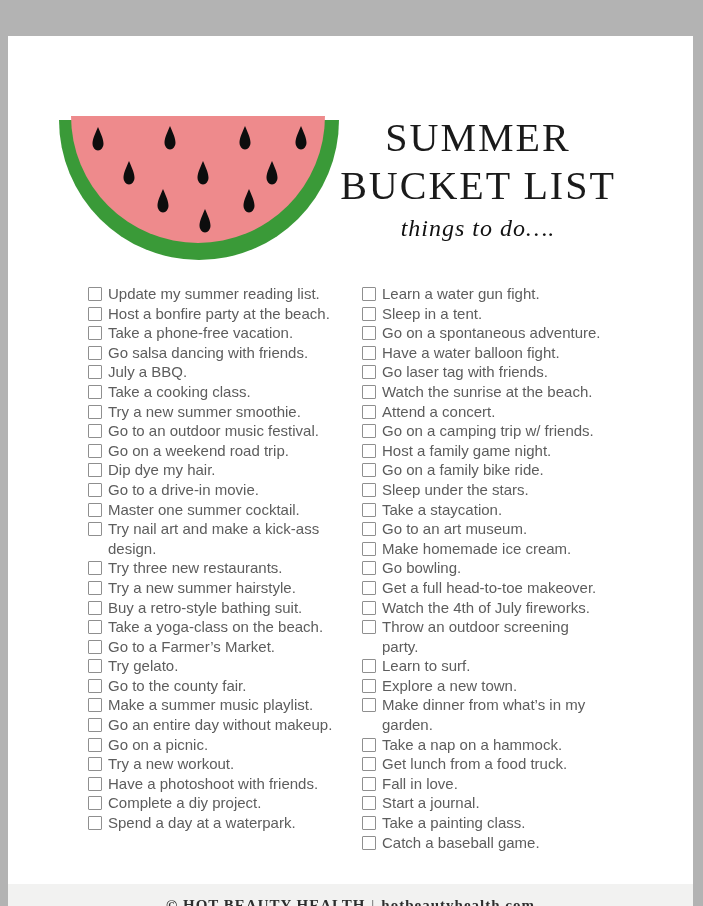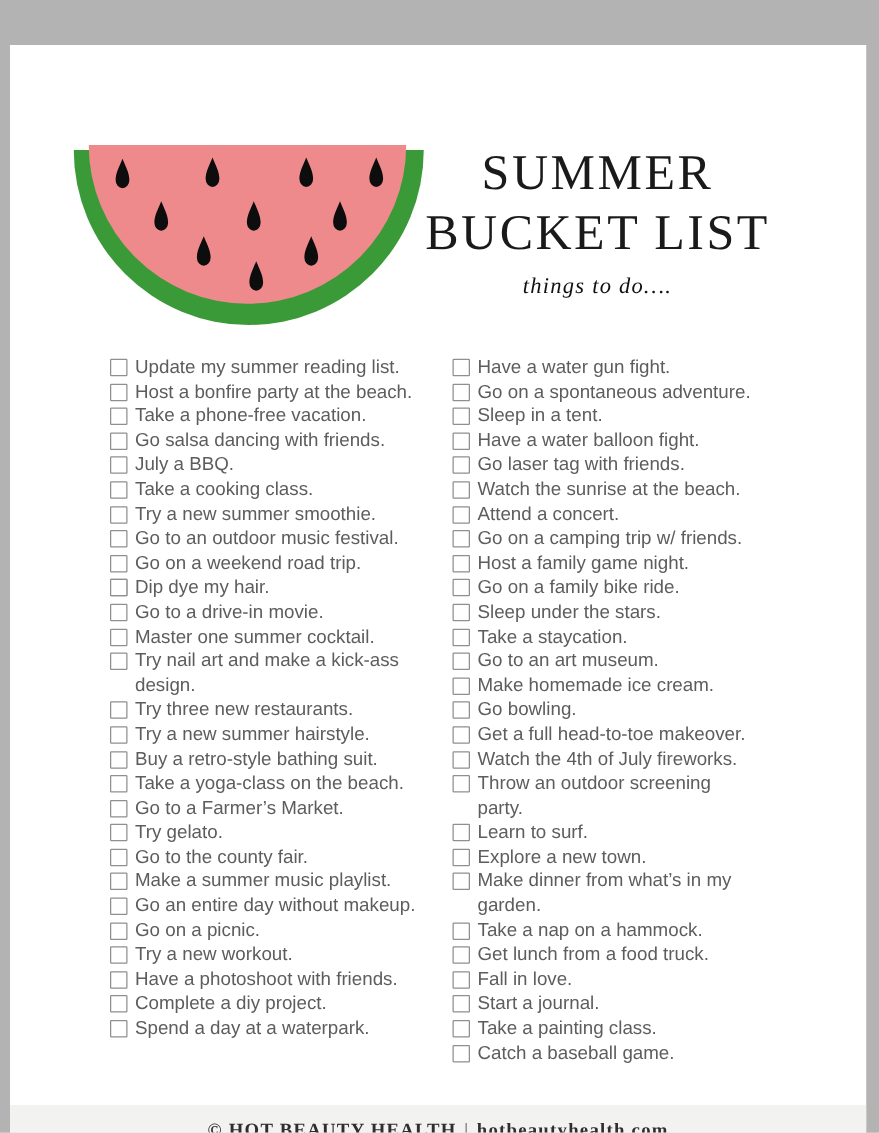--- a/index.html
+++ b/index.html
@@ -39,21 +39,21 @@
     font-weight:normal;
     font-size:40px;
     line-height:48px;
     letter-spacing:2px;
     margin:0;
     white-space:nowrap;
   }
   .subtitle {
     font-family:"Liberation Serif", serif;
     font-style:italic;
-    font-size:18px;
+    font-size:24px;
     line-height:30px;
     margin-top:3px;
     letter-spacing:1px;
     color:#111111;
   }
   
   .col {
     position:absolute;
     top:248px;
     margin:0; padding:0;
@@ -151,23 +151,23 @@
         <li class="item"><span class="checkbox"></span><span class="item-label">Go to the county fair.</span></li>
         <li class="item"><span class="checkbox"></span><span class="item-label">Make a summer music playlist.</span></li>
         <li class="item"><span class="checkbox"></span><span class="item-label">Go an entire day without makeup.</span></li>
         <li class="item"><span class="checkbox"></span><span class="item-label">Go on a picnic.</span></li>
         <li class="item"><span class="checkbox"></span><span class="item-label">Try a new workout.</span></li>
         <li class="item"><span class="checkbox"></span><span class="item-label">Have a photoshoot with friends.</span></li>
         <li class="item"><span class="checkbox"></span><span class="item-label">Complete a diy project.</span></li>
         <li class="item"><span class="checkbox"></span><span class="item-label">Spend a day at a waterpark.</span></li>
       </ul>
     <ul class="col col-right" id="col-right">
-        <li class="item"><span class="checkbox"></span><span class="item-label">Have a water gun fight.</span></li>
+        <li class="item"><span class="checkbox"></span><span class="item-label">Learn a water gun fight.</span></li>
+        <li class="item"><span class="checkbox"></span><span class="item-label">Sleep in a tent.</span></li>
         <li class="item"><span class="checkbox"></span><span class="item-label">Go on a spontaneous adventure.</span></li>
-        <li class="item"><span class="checkbox"></span><span class="item-label">Sleep in a tent.</span></li>
         <li class="item"><span class="checkbox"></span><span class="item-label">Have a water balloon fight.</span></li>
         <li class="item"><span class="checkbox"></span><span class="item-label">Go laser tag with friends.</span></li>
         <li class="item"><span class="checkbox"></span><span class="item-label">Watch the sunrise at the beach.</span></li>
         <li class="item"><span class="checkbox"></span><span class="item-label">Attend a concert.</span></li>
         <li class="item"><span class="checkbox"></span><span class="item-label">Go on a camping trip w/ friends.</span></li>
         <li class="item"><span class="checkbox"></span><span class="item-label">Host a family game night.</span></li>
         <li class="item"><span class="checkbox"></span><span class="item-label">Go on a family bike ride.</span></li>
         <li class="item"><span class="checkbox"></span><span class="item-label">Sleep under the stars.</span></li>
         <li class="item"><span class="checkbox"></span><span class="item-label">Take a staycation.</span></li>
         <li class="item"><span class="checkbox"></span><span class="item-label">Go to an art museum.</span></li>

